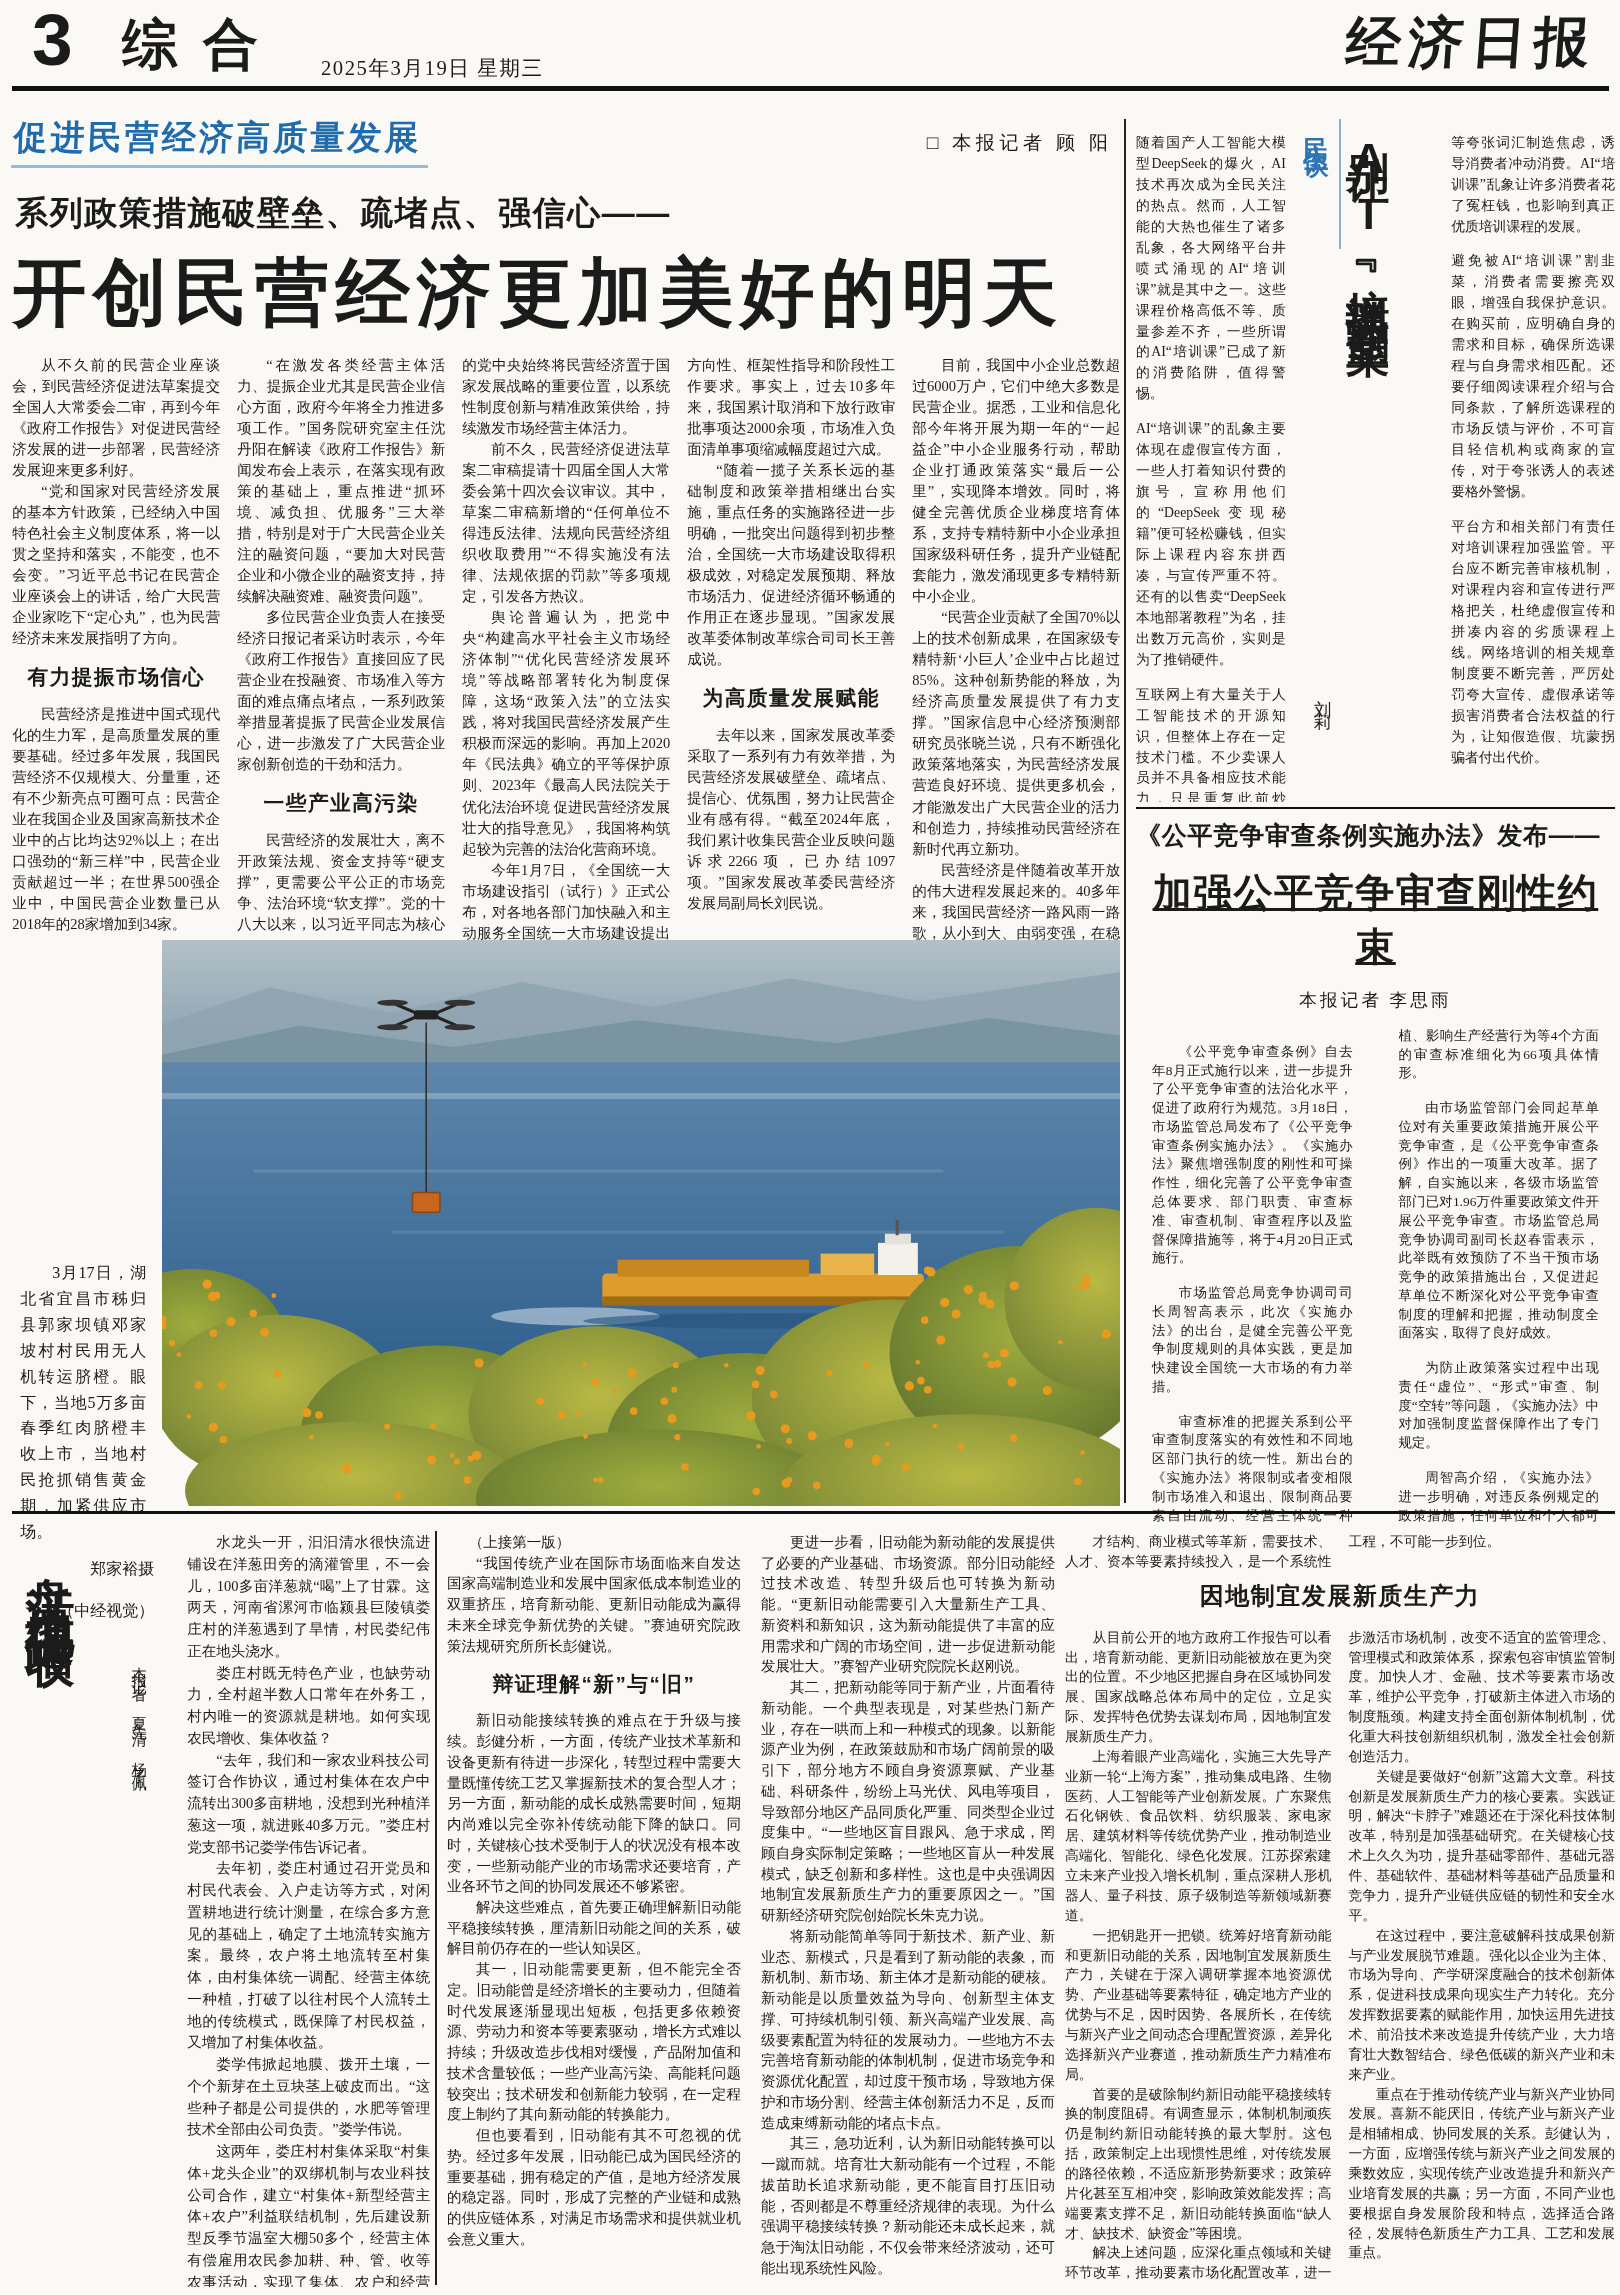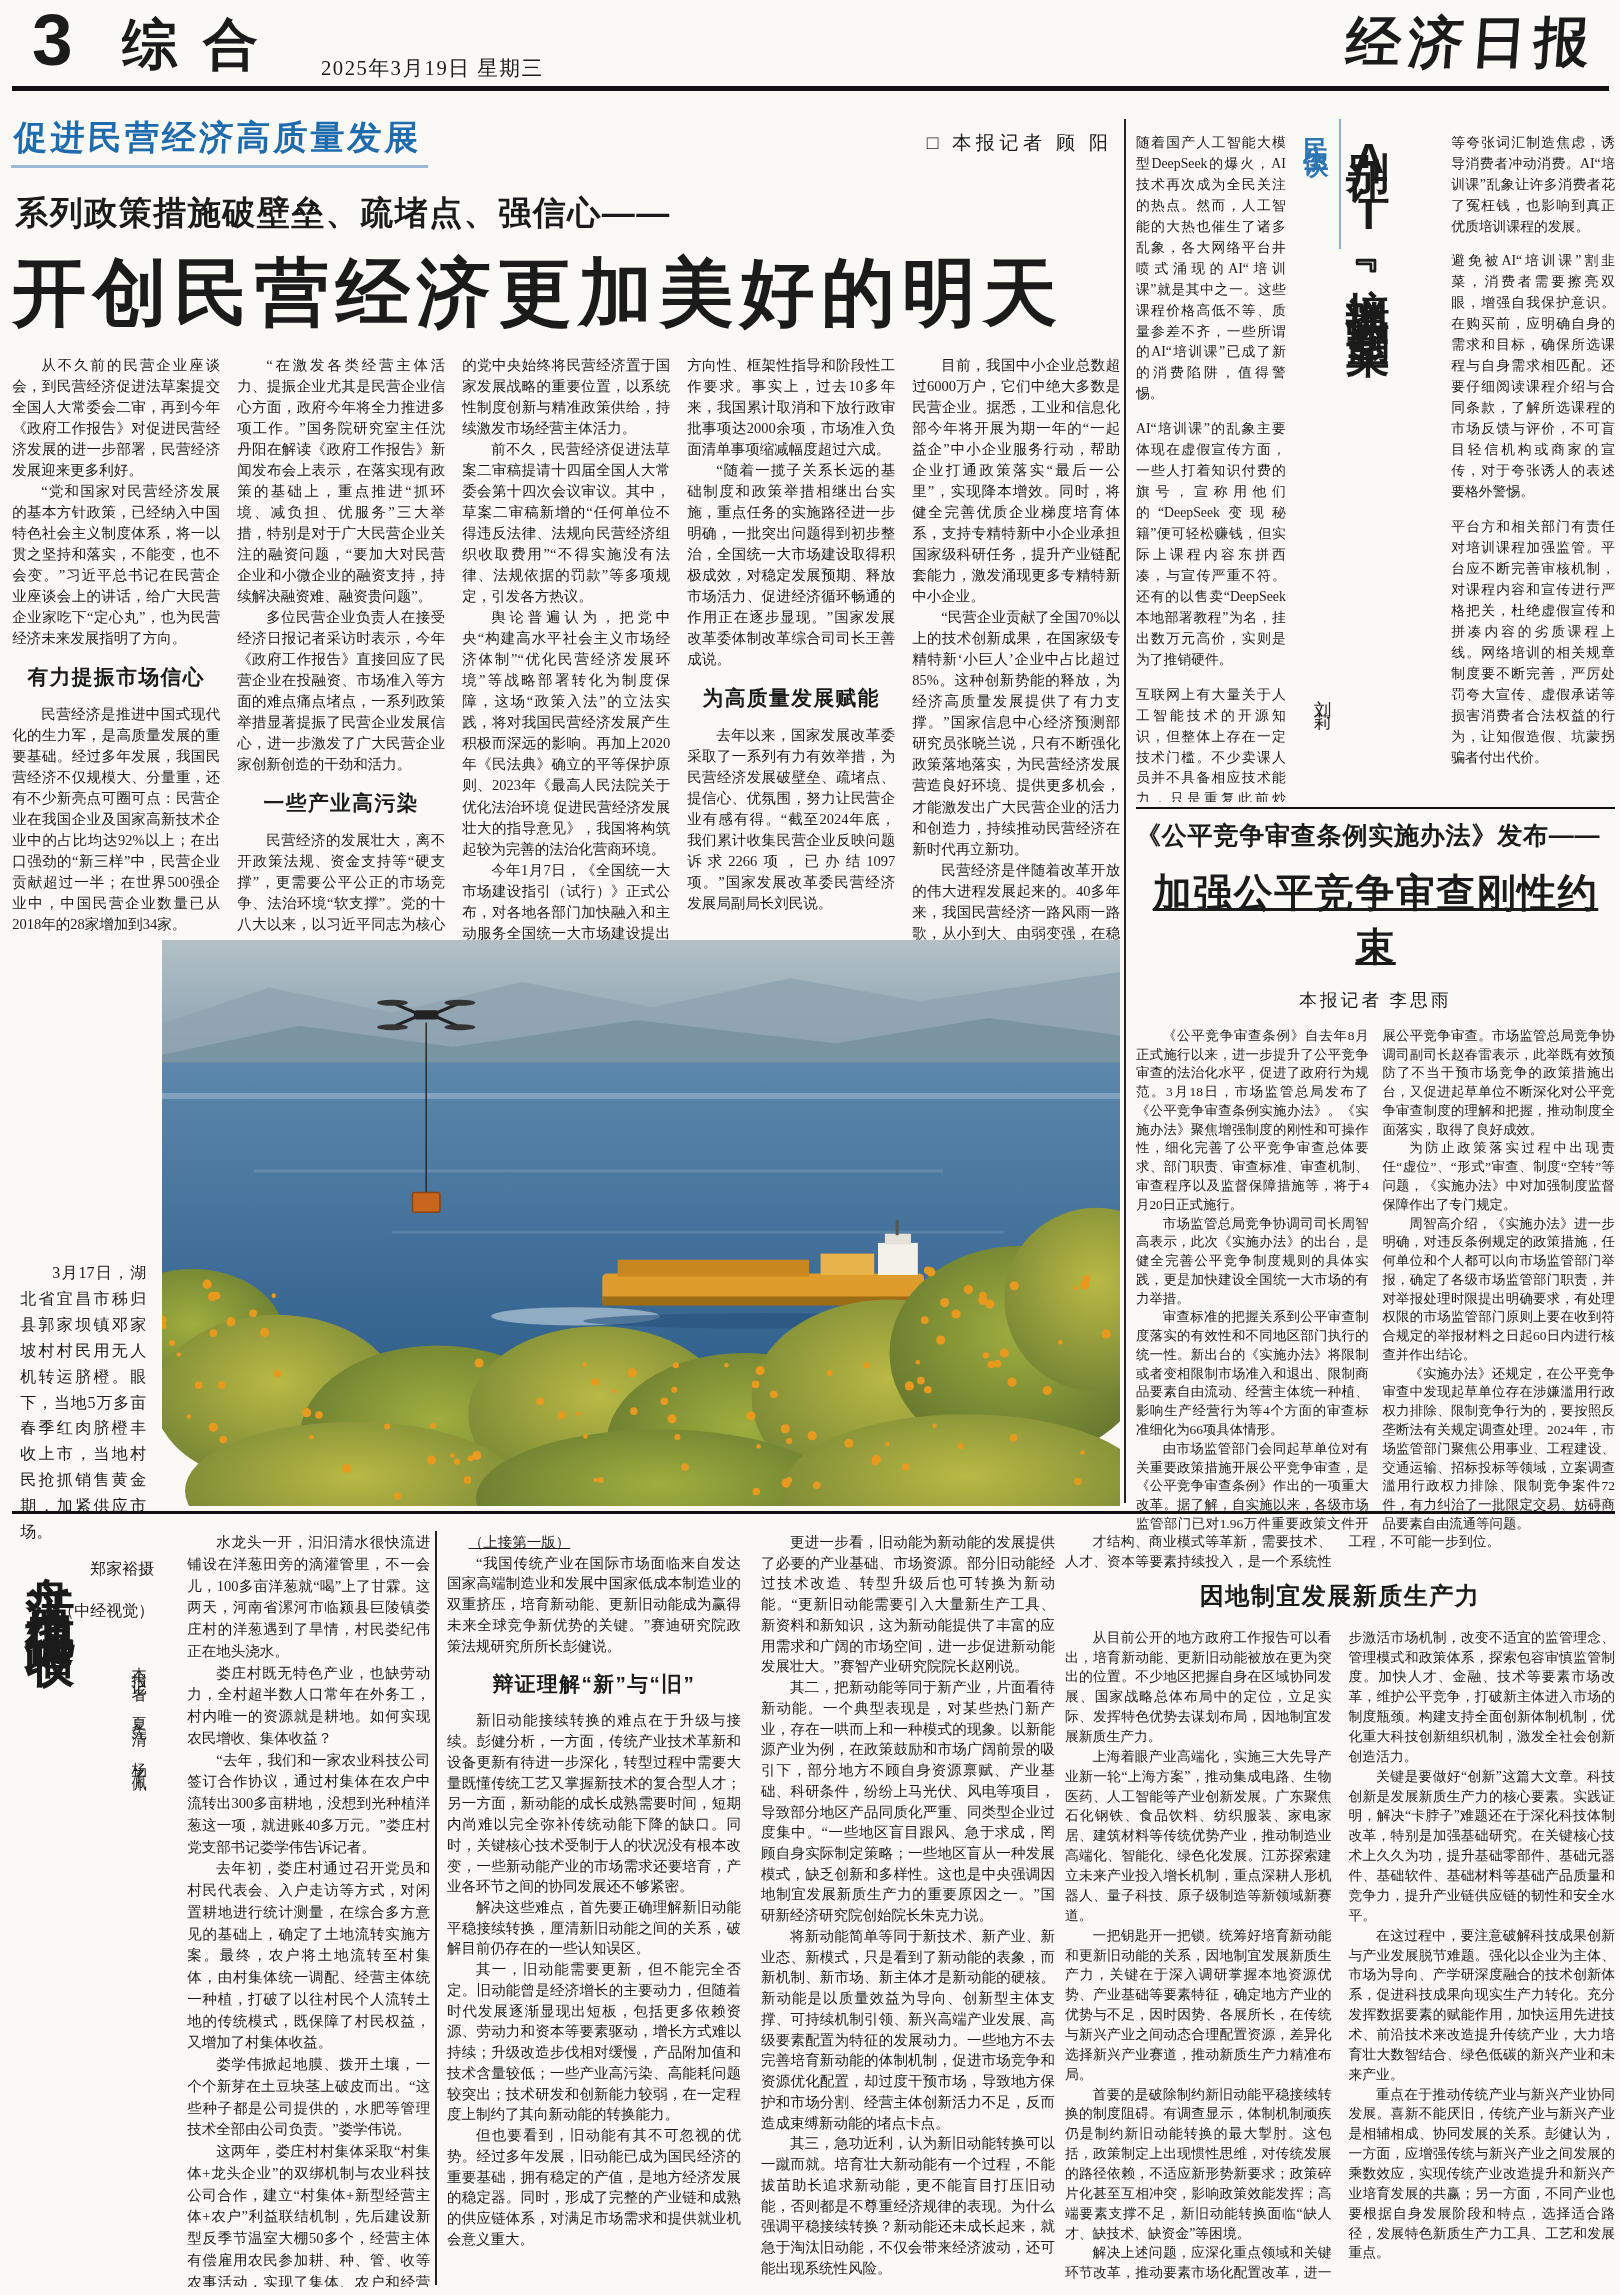--- a/index.html
+++ b/index.html
@@ -44,42 +44,42 @@
         padding-right:6.1px;height:130px;}
   .ms-author{position:absolute;left:17px;bottom:92px;writing-mode:vertical-rl;text-orientation:upright;
         font-size:17.6px;letter-spacing:12.2px;}
   
   .fair{position:absolute;left:1136px;top:819px;width:479px;height:689px;}
   .fair .kicker{font-family:"Liberation Sans",sans-serif;font-weight:bold;font-size:25px;letter-spacing:0.8px;}
   .fair .headline{margin-top:13.8px;font-weight:bold;font-size:39px;letter-spacing:1.5px;text-align:center;text-decoration:underline;}
   .fair .byline{text-align:center;font-size:17.6px;margin-top:13.8px;letter-spacing:3.1px;}
   .fair-body{margin-top:15.3px;height:514px;overflow:hidden;column-count:2;column-gap:13.8px;column-fill:auto;
         font-size:13.4px;line-height:1.4;text-align:justify;}
-  .fair-body p{margin:0;text-indent:2em;}
+  .fair-body p{margin:16px;text-indent:2em;}
   
   .photo-block{position:absolute;left:12.2px;top:940px;width:1108px;height:566px;}
   .caption{position:absolute;left:0;top:312px;width:142px;font-size:16px;line-height:1.62;text-align:justify;}
   .caption .credit{text-align:right;margin-top:10.7px;text-indent:0;}
   .photo{position:absolute;left:150px;top:0;width:958px;height:566px;}
   
   .land{position:absolute;left:12.2px;top:1532px;width:418px;height:755px;overflow:hidden;
         font-size:14.5px;line-height:1.5;text-align:justify;}
   .land-head{float:left;width:175px;height:448px;position:relative;}
   .land-title{position:absolute;left:13.8px;top:6.1px;writing-mode:vertical-rl;text-orientation:upright;
         font-weight:bold;font-size:49px;letter-spacing:10.7px;line-height:1;}
   .land-byline{position:absolute;left:115px;top:122px;writing-mode:vertical-rl;text-orientation:upright;
         font-size:15.3px;letter-spacing:6.9px;}
   .land .cols p{margin:0;text-indent:2em;}
   
   .cols{text-align:justify;overflow:hidden;column-fill:auto;}
   .contA{position:absolute;left:447px;top:1532px;width:608px;height:755px;column-count:2;column-gap:20px;
         font-size:14.5px;line-height:1.43;}
   .contB{position:absolute;left:1065px;top:1532px;width:550px;height:755px;column-count:2;column-gap:17px;
         font-size:13.8px;line-height:1.44;}
-  .cols p.note{text-indent:1.5em;text-decoration:underline;}
+  .cols p.note{text-indent:1.5em;}
   .cols h3.span-all{column-span:all;font-size:24px;margin:7.7px 0 13.8px;}
   .contA h3{font-size:20.7px;}
 </style>
 </head>
 <body>
 
 <div class="page">
 
   <div class="hdr">
     <div class="num">3</div>

